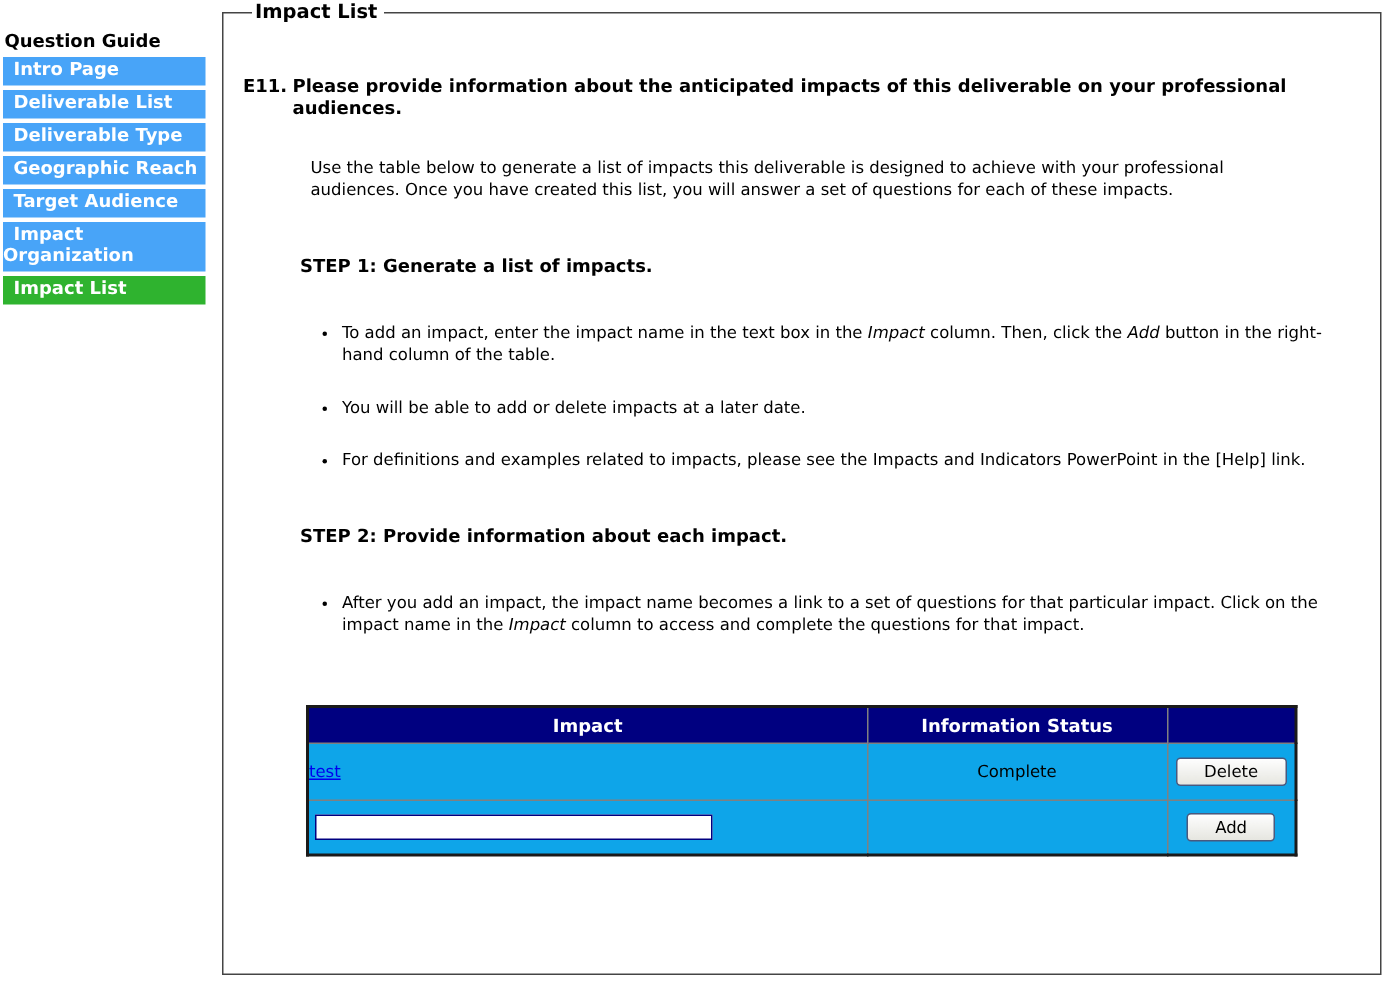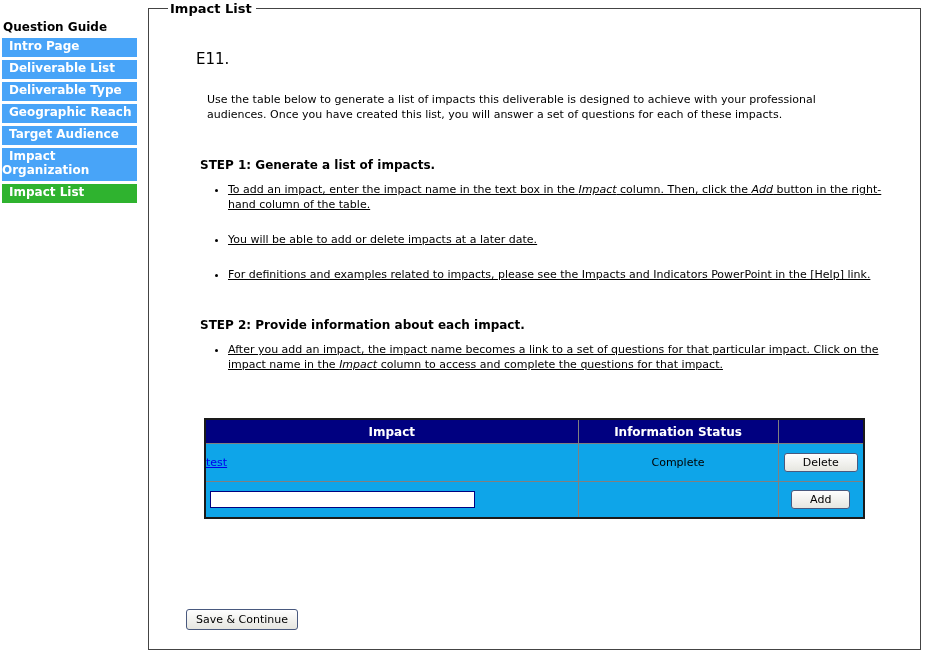--- a/index.html
+++ b/index.html
@@ -25,25 +25,25 @@
   .side-item.active{background:var(--sidebar-active);}
   
   fieldset.panel{
     position:absolute;left:148px;top:1px;width:773px;height:649px;
     box-sizing:border-box;border:1px solid #444;margin:0;padding:0 0 0 13px;
   }
   fieldset.panel legend{
     font-size:13px;font-weight:bold;margin-left:6px;padding:0 4px 0 2px;
   }
   .question-row{display:flex;margin-top:34px;}
-  .q-num{font-weight:normal;font-size:15px;width:33px;flex:0 0 33px;margin-left:34px;}
+  .q-num{font-weight:bold;font-size:12px;width:33px;flex:0 0 33px;}
   .q-text{font-weight:bold;font-size:12px;width:672px;line-height:15px;}
   .intro{margin:24px 0 0 45px;width:660px;line-height:15px;}
   .step-heading{font-weight:bold;font-size:12px;margin:36px 0 0 38px;}
-  ul.bullets{margin:10px 0 0 0;padding-left:66px;width:600px;text-decoration:underline;}
+  ul.bullets{margin:30px 0 0 0;padding-left:66px;width:600px;}
   ul.bullets li{margin-bottom:20px;line-height:15px;width:658px;}
   .it{font-style:italic;}
   
   table.impact-table{
     border-collapse:collapse;margin:46px 0 0 42px;table-layout:fixed;
     border:2px solid #1a1a1a;
   }
   table.impact-table th{
     background:var(--table-header);color:#fff;font-weight:bold;font-size:12px;
     height:23px;border:1px solid #808080;text-align:center;padding:0;
@@ -82,20 +82,21 @@
       <div class="side-item">Impact Organization</div>
       <div class="side-item active">Impact List</div>
     </div>
 </div>
 
 <fieldset class="panel">
   <legend>Impact List</legend>
 
   <div class="question-row">
     <div class="q-num">E11.</div>
+    <div class="q-text">Please provide information about the anticipated impacts of this deliverable on your professional audiences.</div>
   </div>
 
   <div class="intro">Use the table below to generate a list of impacts this deliverable is designed to achieve with your professional audiences. Once you have created this list, you will answer a set of questions for each of these impacts.</div>
 
   <div class="step-heading">STEP 1: Generate a list of impacts.</div>
   <ul class="bullets">
       <li><span>To add an impact, enter the impact name in the text box in the </span><span class="it">Impact</span><span> column. Then, click the </span><span class="it">Add</span><span> button in the right-hand column of the table.</span></li>
       <li><span>You will be able to add or delete impacts at a later date.</span></li>
       <li><span>For definitions and examples related to impacts, please see the Impacts and Indicators PowerPoint in the [Help] link.</span></li>
     </ul>

